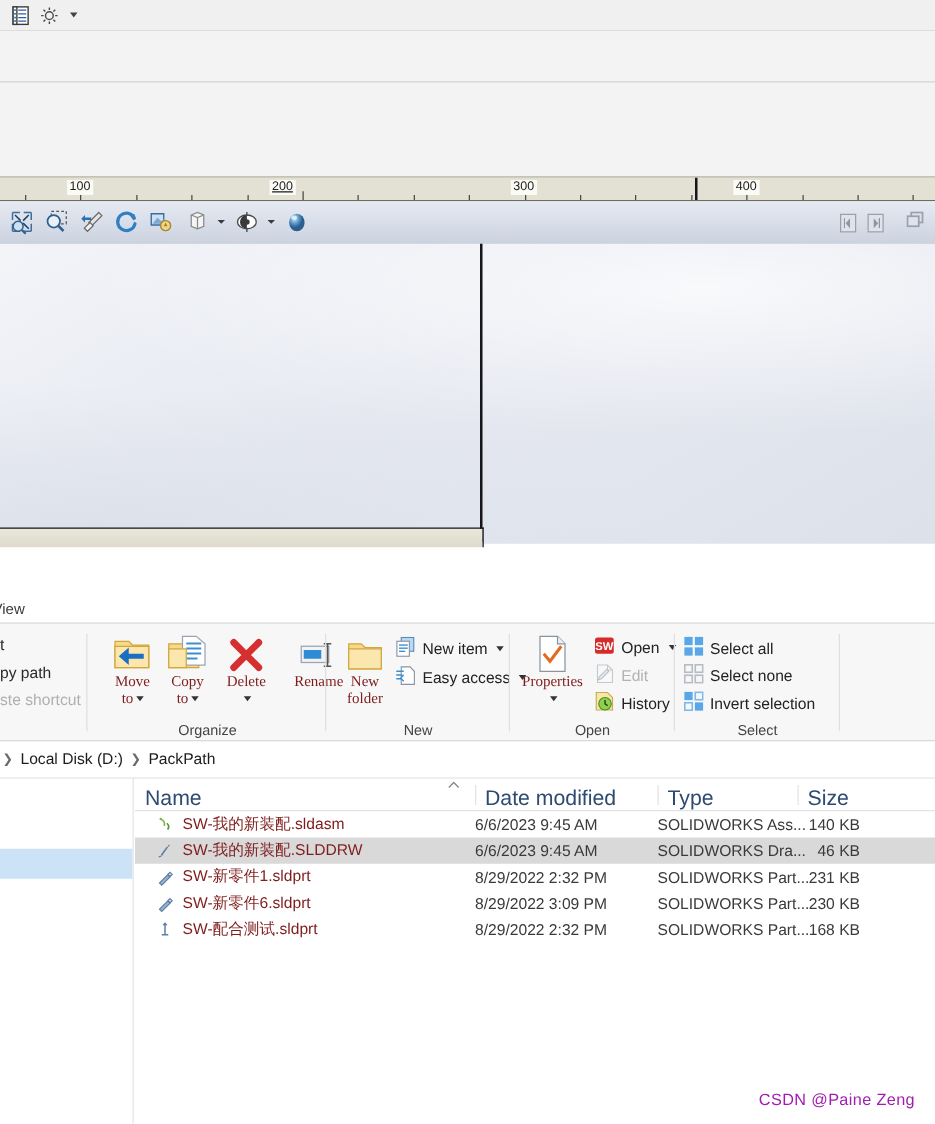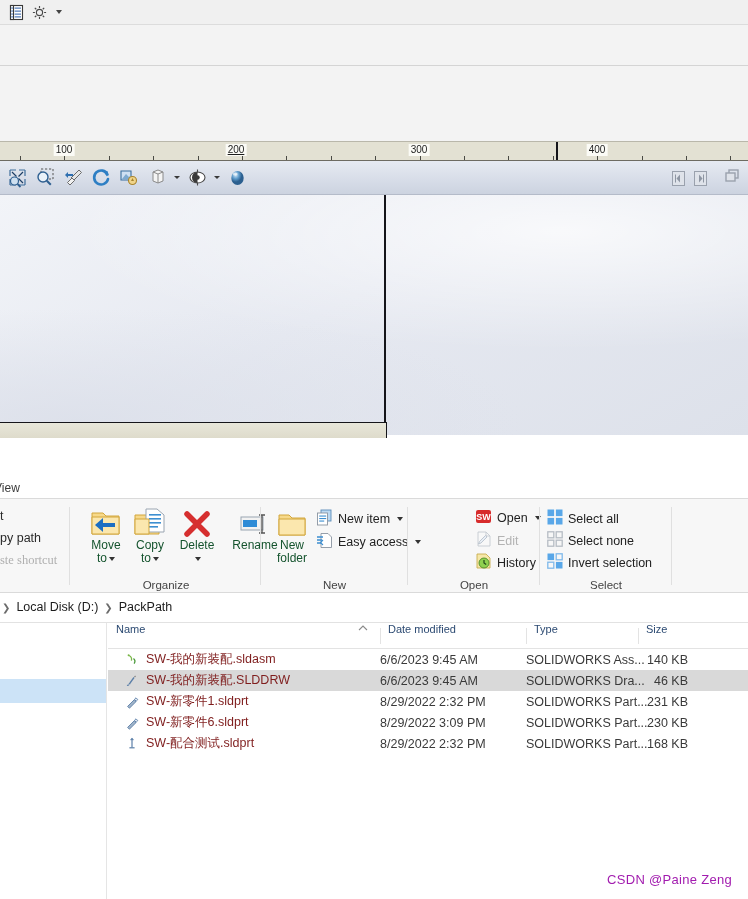--- a/index.html
+++ b/index.html
@@ -105,22 +105,23 @@
   .rgroup .glabel {
     position:absolute; bottom:3px; left:0; width:100%; text-align:center;
     font-size:11.5px; color:#444;
   }
   .gsep { position:absolute; top:8px; width:1px; height:78px; background:#e0e0e0; }
 
   .clip-item { font-size:12.5px; color:#2a2a2a; white-space:nowrap; }
   .clip-item.disabled { color:#b0b0b0; }
 
   .bigbtn {
-    position:absolute; width:52px; text-align:center; font-size:12px; color:#14532d;
+    position:absolute; width:52px; text-align:center; font-size:12px; color:#7f1d1d;
     line-height:13px;
+    font-family:Liberation Serif, serif;
   }
   .bigbtn .bicon { height:34px; display:flex; align-items:flex-end; justify-content:center; }
   .dncaret {
     display:inline-block; width:0;height:0;
     border-left:3.5px solid transparent;border-right:3.5px solid transparent;
     border-top:4px solid #333; vertical-align:middle; margin-left:2px;
   }
   .smallrow {
     position:absolute; display:flex; align-items:center; gap:5px;
     font-size:12.5px; color:#222; white-space:nowrap;
@@ -139,22 +140,22 @@
              border-right:1px solid #e5e5e5; }
   #nav-frag { position:absolute; left:0px; top:36px; font-size:12.5px; color:#1c1c1c; }
   #nav-selected { position:absolute; left:0; top:56px; width:106px; height:24px; background:#cce3f7; }
 
   
   #colhead {
     position:absolute; left:108px; top:153px; width:640px; height:26px;
     background:#ffffff; border-bottom:1px solid #e3e3e3;
   }
   .colcell {
-    position:absolute; top:0; height:26px; display:flex; align-items:flex-start;
-    font-size:11px; color:#2c4a72; padding-left:8px;
+    position:absolute; top:0; height:26px; display:flex; align-items:flex-end;
+    font-size:17px; color:#2c4a72; padding-left:8px;
   }
   .colsep { position:absolute; top:5px; width:1px; height:16px; background:#e3e3e3; }
   #sortarrow {
     position:absolute; left:250px; top:2px; width:9px; height:5px;
     color:#7a7a7a; font-size:9px; line-height:5px;
   }
 
   
   #filelist { position:absolute; left:108px; top:179px; width:640px; height:250px; }
   .frow { position:absolute; left:0; width:640px; height:21px; display:flex; align-items:center; }
@@ -222,21 +223,21 @@
       <div class="rtick minor" style="left: 375px;"></div>
       <div class="rtick major" style="left: 420px;"></div>
       <div class="rtick minor" style="left: 464px;"></div>
       <div class="rtick minor" style="left: 508px;"></div>
       <div class="rtick minor" style="left: 553px;"></div>
       <div class="rtick major" style="left: 597px;"></div>
       <div class="rtick minor" style="left: 642px;"></div>
       <div class="rtick minor" style="left: 686px;"></div>
       <div class="rtick minor" style="left: 730px;"></div>
       <div class="rlabel" style="left: 64px;">100</div>
-      <div class="rlabel" style="left: 236px; text-decoration: underline;">200</div>
+      <div class="rlabel" style="left: 226px; text-decoration: underline;">200</div>
       <div class="rlabel" style="left: 419px;">300</div>
       <div class="rlabel" style="left: 597px;">400</div>
     </div>
 
   <div id="sw-toolbar">
     <div id="sw-tb-left">
       <span class="tbtn">
         <svg width="21" height="21" viewBox="0 0 21 21">
           <g stroke="#3f6e9c" stroke-width="1.2" fill="none">
             <path d="M3 3h6M3 3v6M18 3h-6M18 3v6M3 18h6M3 18v-6M18 18h-6M18 18v-6"></path>
@@ -342,21 +343,21 @@
 
   <div id="ribbon-tabs">
     <span id="tab-view">View</span>
   </div>
 
   <div id="ribbon">
 
     <div class="rgroup" style="left:-38px; width:107px;">
       <div class="clip-item" style="position:absolute; left:38px; top:10px;">t</div>
       <div class="clip-item" style="position:absolute; left:38px; top:32px;">py path</div>
-      <div class="clip-item disabled" style="position:absolute; left:38px; top:54px;font-family:Liberation Serif, serif;">ste shortcut</div>
+      <div class="clip-item disabled" style="position:absolute; left:38px; top:54px;">ste shortcut</div>
     </div>
     <div class="gsep" style="left:69px;"></div>
 
     <div class="rgroup" style="left:72px; width:188px;">
       <div class="bigbtn" style="left:8px; top:6px;">
         <span class="bicon">
           <svg width="34" height="32" viewBox="0 0 34 32">
             <path d="M3 6h11l3 3h13v18H3z" fill="#f7d98a" stroke="#d2a63c" stroke-width="1"></path>
             <path d="M3 10h27v17H3z" fill="#fbe7ae" stroke="#d2a63c" stroke-width="1"></path>
             <path d="M26 18H13" stroke="#1b6ec2" stroke-width="4"></path>
@@ -450,20 +451,31 @@
         </span>
         <span>Easy access</span>
         <i class="dncaret"></i>
       </div>
 
       <div class="glabel">New</div>
     </div>
     <div class="gsep" style="left:407px;"></div>
 
     <div class="rgroup" style="left:409px; width:130px;">
+      <div class="bigbtn" style="left:2px; top:6px; width:62px;">
+        <span class="bicon">
+          <svg width="28" height="32" viewBox="0 0 28 32">
+            <path d="M4 2h14l6 6v22H4z" fill="#ffffff" stroke="#8a94a0" stroke-width="1"></path>
+            <path d="M18 2v6h6" fill="#eceff3" stroke="#8a94a0" stroke-width="1"></path>
+            <path d="M7 16l5 6 9-12" fill="none" stroke="#e06a1e" stroke-width="2.4"></path>
+          </svg>
+        </span>
+        <div><span>Properties</span></div>
+        <div><i class="dncaret"></i></div>
+      </div>
 
       <div class="smallrow" style="left:66px; top:10px;">
         <span>
           <svg width="17" height="15" viewBox="0 0 17 15">
             <rect x="1" y="1" width="15" height="13" rx="2" fill="#d72b2b"></rect>
             <text x="8.5" y="11" font-size="9" font-family="Liberation Sans, sans-serif" fill="#ffffff" text-anchor="middle" font-weight="bold">SW</text>
           </svg>
         </span>
         <span>Open</span>
         <i class="dncaret"></i>

